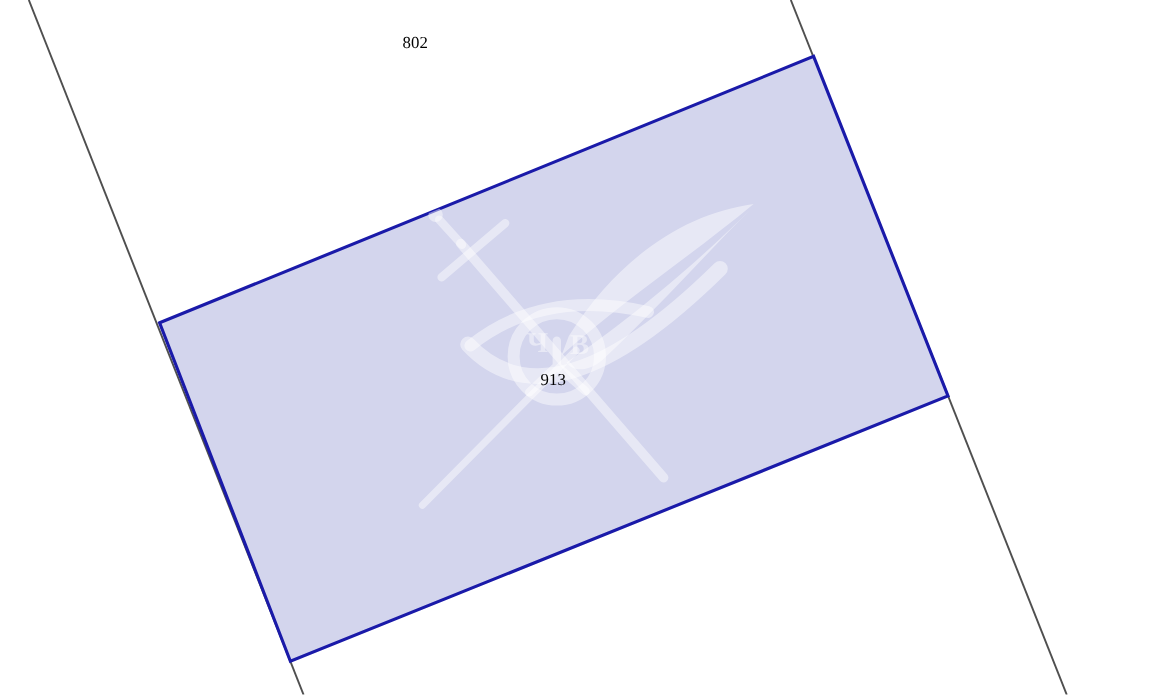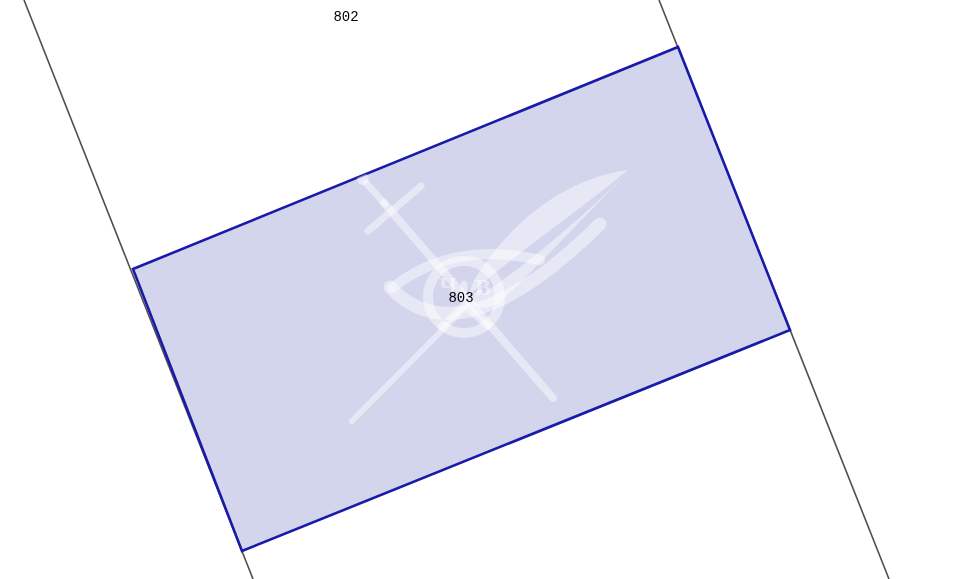--- a/index.html
+++ b/index.html
@@ -8,25 +8,26 @@
     width: 964px;
     height: 579px;
     background: #ffffff;
     overflow: hidden;
     font-family: "Liberation Serif", "DejaVu Serif", serif;
   }
   .stage svg { position: absolute; left: 0; top: 0; display: block; }
   .plabel {
     position: absolute;
     transform: translate(-50%, -50%);
-    font-family: Liberation Mono, monospace;
+    font-family: Liberation Serif, serif;
     font-size: 14px;
     color: #000000;
     white-space: nowrap;
     user-select: none;
+    margin-top: 20px;
   }
   .wm-text {
     font-family: "Liberation Serif", "DejaVu Serif", serif;
     font-weight: bold;
   }
 </style>
 </head>
 <body>
 
 <div class="stage">
@@ -59,15 +60,15 @@
       <path d="M390,287 Q460,362 600,224" stroke-width="13"></path>
 
       <circle cx="464" cy="297" r="36" stroke-width="10"></circle>
       <path d="M464,305 L464,284 M464,305 L441,327 M464,305 L488,326" stroke-width="7"></path>
       <text x="448" y="293" class="wm-text" font-size="24" stroke="none" text-anchor="middle" fill="rgba(255,255,255,0.45)">Ч</text>
       <text x="483" y="295" class="wm-text" font-size="24" stroke="none" text-anchor="middle" fill="rgba(255,255,255,0.45)">В</text>
     </g>
   </svg>
 
   <div class="plabel" style="left:346px; top:17px;">802</div>
-  <div class="plabel" style="left:461px; top:298px;">803</div>
+  <div class="plabel" style="left:461px; top:298px;">913</div>
 
 </div>
 
 </body></html>

